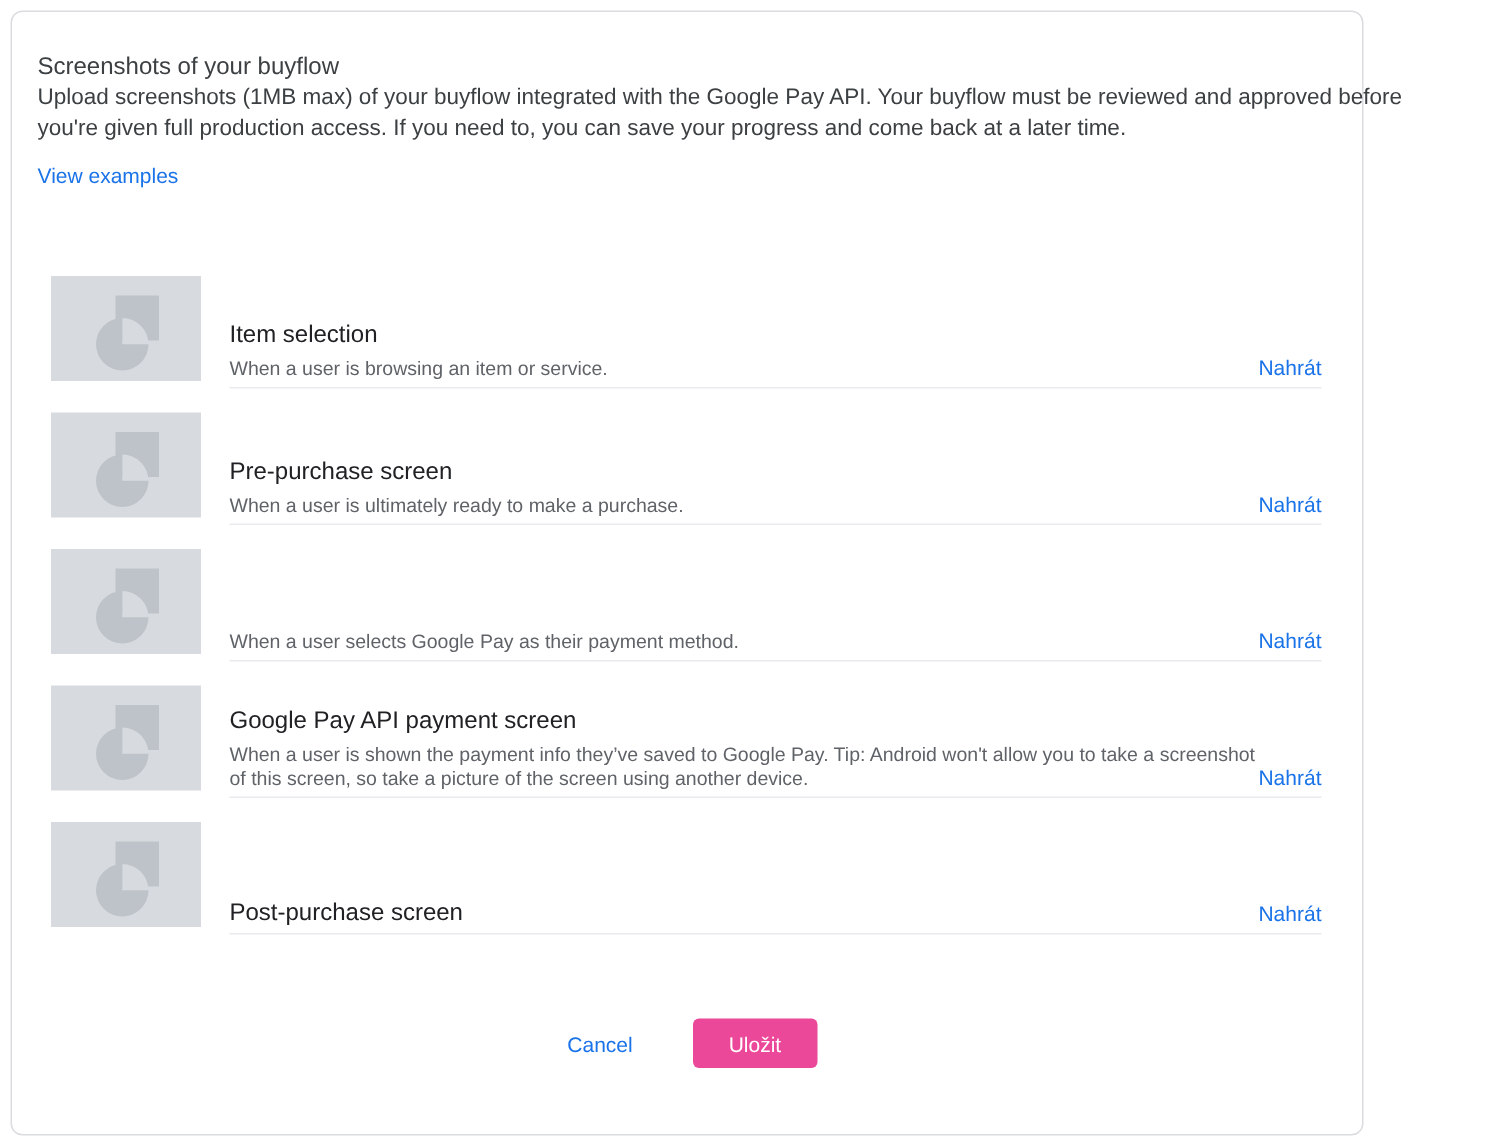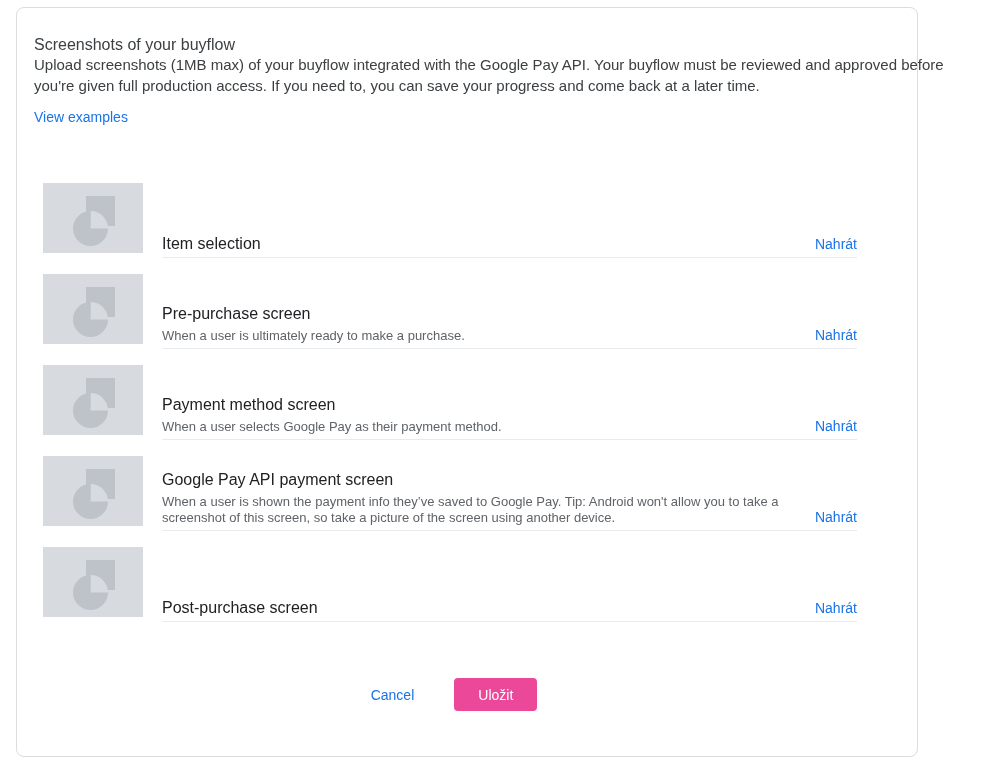--- a/index.html
+++ b/index.html
@@ -4,26 +4,26 @@
 <style>
   * { box-sizing: border-box; margin: 0; padding: 0; }
   html, body {
     width: 1003px; height: 764px;
     background: #ffffff;
     font-family: "Liberation Sans", "DejaVu Sans", sans-serif;
     overflow: hidden;
   }
   .card {
     position: absolute;
-    left: 16px; top: 7px;
+    left: 7px; top: 7px;
     width: 902px; height: 750px;
     background: #ffffff;
     border: 1px solid #dadce0;
     border-radius: 8px;
-    padding: 27px 60px 0 17px;
+    padding: 27px 27px 0 17px;
   }
   .dialog-title {
     font-size: 16px;
     font-weight: 400;
     line-height: 19px;
     color: #3c4043;
   }
   .dialog-desc {
     width: 924px;
     font-size: 15px;
@@ -130,20 +130,21 @@
     <div class="row">
       <div class="thumb">
         <svg viewBox="0 0 100 70" xmlns="http://www.w3.org/2000/svg">
           <rect x="43" y="13" width="29" height="30" fill="#bec3c9"></rect>
           <path d="M47.5 45.5 L47.5 28 A17.5 17.5 0 0 1 65 45.5 Z" fill="#d7dade"></path>
           <path d="M47.5 45.5 L47.5 28 A17.5 17.5 0 1 0 65 45.5 Z" fill="#bec3c9"></path>
         </svg>
       </div>
       <div class="row-text">
         <div class="row-title">Item selection</div>
+        <div class="row-desc">When a user is browsing an item or service.</div>
       </div>
       <a class="upload-link">Nahrát</a>
     </div>
     <div class="divider"></div>
 
     <div class="row">
       <div class="thumb">
         <svg viewBox="0 0 100 70" xmlns="http://www.w3.org/2000/svg">
           <rect x="43" y="13" width="29" height="30" fill="#bec3c9"></rect>
           <path d="M47.5 45.5 L47.5 28 A17.5 17.5 0 0 1 65 45.5 Z" fill="#d7dade"></path>
@@ -160,21 +161,20 @@
 
     <div class="row">
       <div class="thumb">
         <svg viewBox="0 0 100 70" xmlns="http://www.w3.org/2000/svg">
           <rect x="43" y="13" width="29" height="30" fill="#bec3c9"></rect>
           <path d="M47.5 45.5 L47.5 28 A17.5 17.5 0 0 1 65 45.5 Z" fill="#d7dade"></path>
           <path d="M47.5 45.5 L47.5 28 A17.5 17.5 0 1 0 65 45.5 Z" fill="#bec3c9"></path>
         </svg>
       </div>
       <div class="row-text">
-        <div class="row-title">Payment method screen</div>
         <div class="row-desc">When a user selects Google Pay as their payment method.</div>
       </div>
       <a class="upload-link">Nahrát</a>
     </div>
     <div class="divider"></div>
 
     <div class="row">
       <div class="thumb">
         <svg viewBox="0 0 100 70" xmlns="http://www.w3.org/2000/svg">
           <rect x="43" y="13" width="29" height="30" fill="#bec3c9"></rect>

